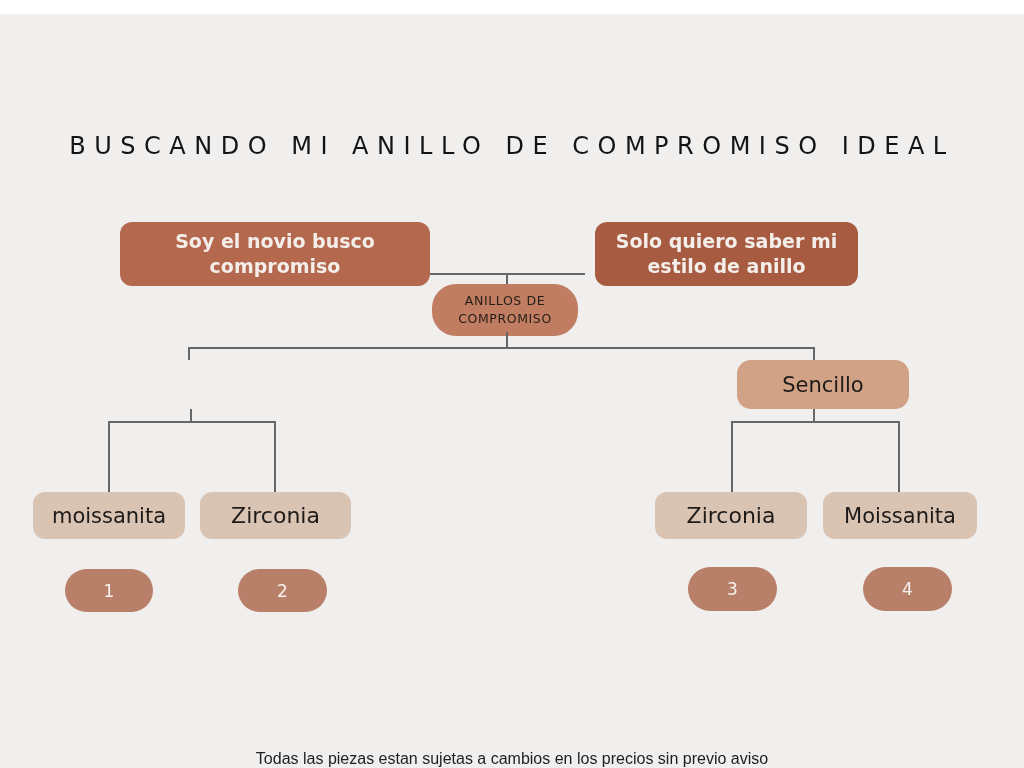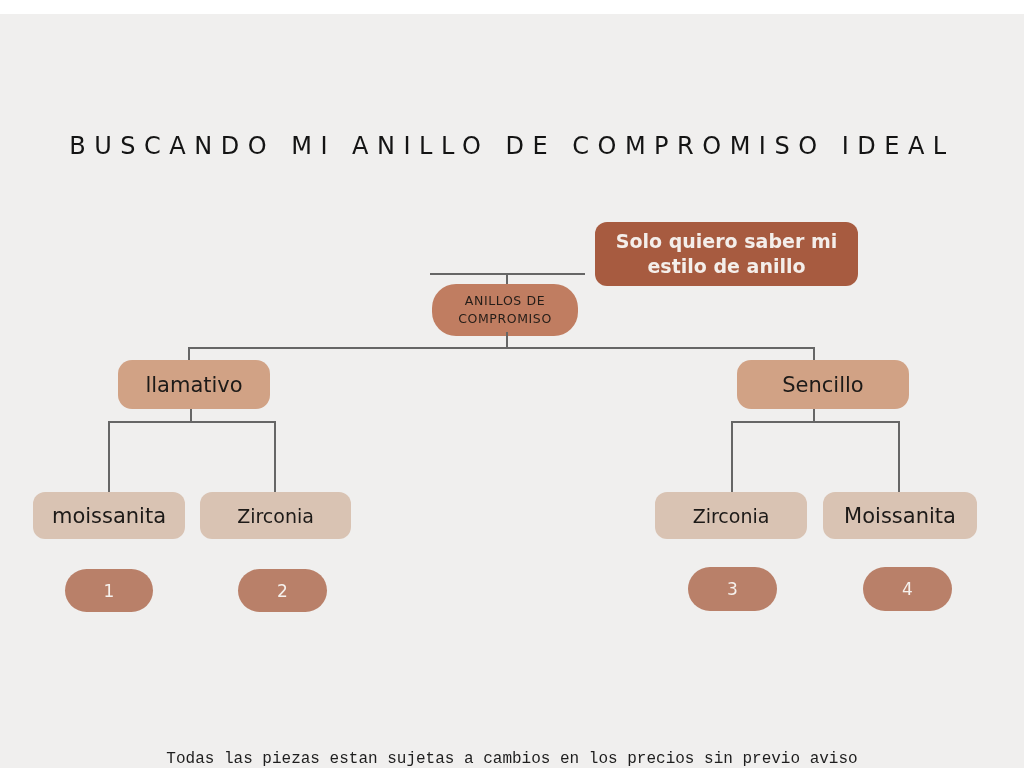--- a/index.html
+++ b/index.html
@@ -29,53 +29,53 @@
     background:#c07d61; color:#241d18; font-size:12.5px;
     letter-spacing:0.6px; line-height:1.45; border-radius:24px; padding:0 20px;
   }
   .node.mid {
     background:#d1a285; color:#1d1a18; font-size:21px; border-radius:14px;
   }
   .node.light {
     background:#d9c3b3; color:#1d1a18; border-radius:12px;text-align:right;
   }
   .fs-lg { font-size:21px; }
-  .fs-sm { font-size:19px; }
+  .fs-sm { font-size:22px; }
   .pill {
     position:absolute; background:#b98069; color:#f6f1ed;
     border-radius:22px; display:flex; align-items:center; justify-content:center;
     font-size:17px;
   }
   .line { position:absolute; background:#666666; }
   .footer {
     position:absolute; top:736px; left:0; width:1024px;
     text-align:center; font-size:16px; color:#1e1e1e;
-    font-family:Liberation Mono, monospace;
+    font-family:Liberation Sans, sans-serif;
   }
 </style>
 </head>
 <body>
 
 <div class="canvas">
 
   <div class="page-title">BUSCANDO MI ANILLO DE COMPROMISO IDEAL</div>
 
+  <div class="node dark groom" style="left:120px; top:208px; width:310px; height:64px;">Soy el novio busco compromiso</div>
   <div class="node dark styleq" style="left:595px; top:208px; width:263px; height:64px;">Solo quiero saber mi estilo de anillo</div>
 
   <div class="line" style="left:430px; top:259px; width:155px; height:1.5px;"></div>
   <div class="line" style="left:506px; top:259px; width:1.5px; height:11px;"></div>
 
   <div class="node root" style="left:432px; top:270px; width:146px; height:52px;">ANILLOS DE COMPROMISO</div>
 
   <div class="line" style="left:506px; top:318px; width:1.5px; height:16px;"></div>
   <div class="line" style="left:188px; top:333px; width:626px; height:1.5px;"></div>
   <div class="line" style="left:188px; top:333px; width:1.5px; height:13px;"></div>
   <div class="line" style="left:813px; top:333px; width:1.5px; height:13px;"></div>
 
-  <div class="node mid" style="left:118px; top:346px; width:152px; height:49px;">llamativo</div>
   <div class="node mid" style="left:737px; top:346px; width:172px; height:49px;">Sencillo</div>
 
   <div class="line" style="left:190px; top:395px; width:1.5px; height:12px;"></div>
   <div class="line" style="left:108px; top:407px; width:167px; height:1.5px;"></div>
   <div class="line" style="left:108px; top:407px; width:1.5px; height:71px;"></div>
   <div class="line" style="left:274px; top:407px; width:1.5px; height:71px;"></div>
 
   <div class="line" style="left:813px; top:395px; width:1.5px; height:12px;"></div>
   <div class="line" style="left:731px; top:407px; width:168px; height:1.5px;"></div>
   <div class="line" style="left:731px; top:407px; width:1.5px; height:71px;"></div>

